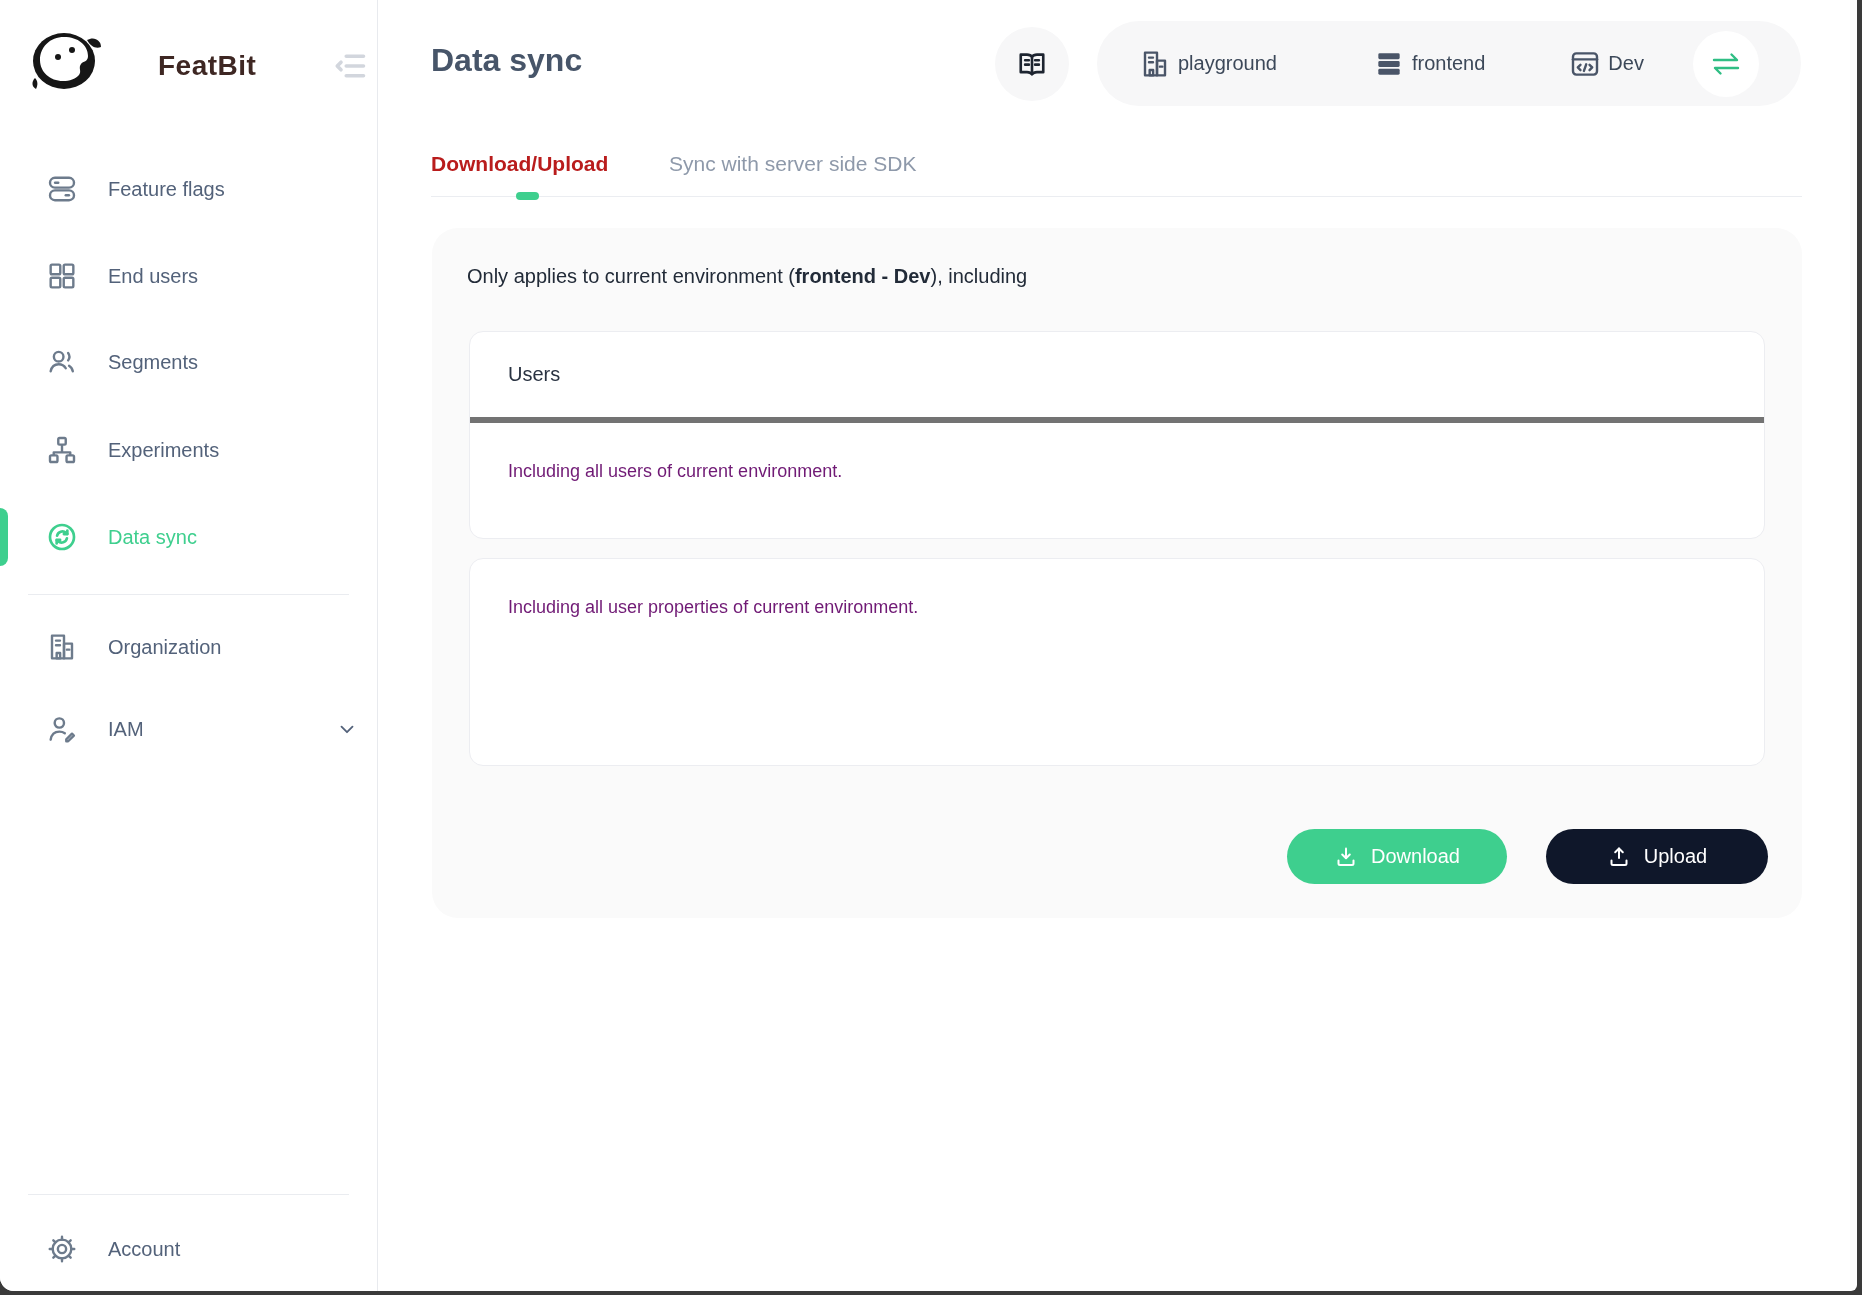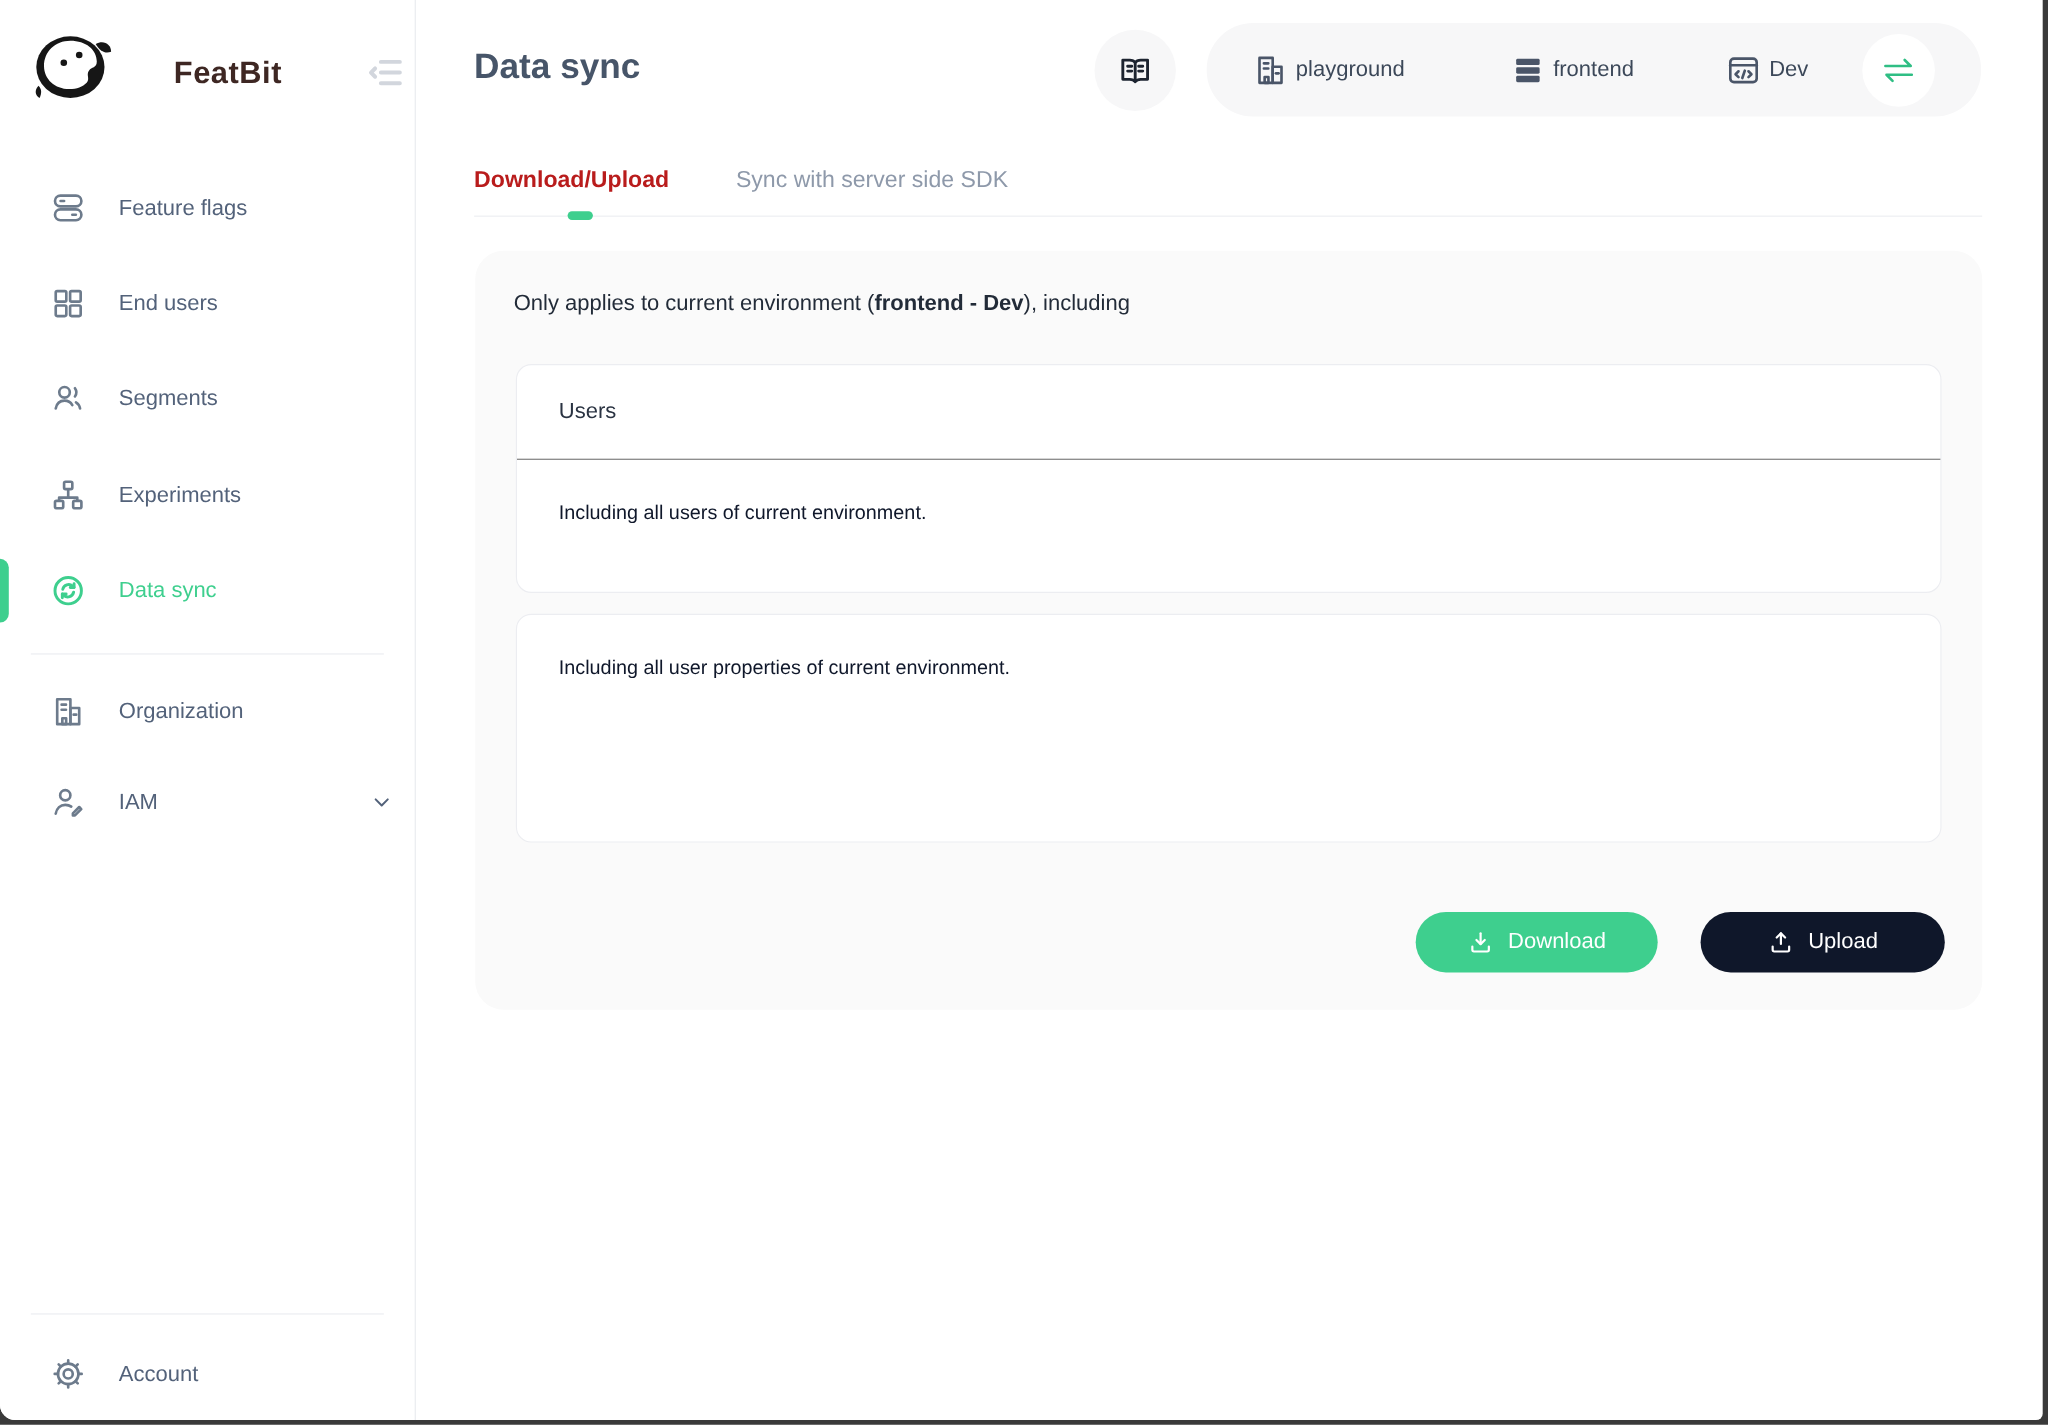--- a/index.html
+++ b/index.html
@@ -50,22 +50,22 @@
 
   
   .outer-card{position:absolute;left:432px;top:228px;width:1370px;height:690px;
     background:#fafafa;border-radius:26px;}
   .scope-note{position:absolute;left:35px;top:37px;font-size:20px;color:#222b38;text-align:right;}
   .scope-note b{font-weight:700;}
   .sec-card{position:absolute;left:37px;width:1296px;height:208px;background:#fff;
     border:1px solid #ecedf1;border-radius:14px;box-sizing:border-box;}
   .sec-users{top:103px;} .sec-props{top:330px;}
   .sec-head{height:85px;display:flex;align-items:center;padding-left:38px;
-    border-bottom:1px solid #737373;font-size:20px;color:#2a3342;}
-  .sec-body{padding:38px 0 0 38px;font-size:18px;color:#0f172a;}
+    border-bottom:6px solid #737373;font-size:20px;color:#2a3342;}
+  .sec-body{padding:38px 0 0 38px;font-size:18px;color:#701a75;}
   .btn{position:absolute;top:601px;height:55px;border:none;border-radius:28px;cursor:pointer;
     display:inline-flex;align-items:center;justify-content:center;gap:13px;
     color:#fff;font-size:20px;font-weight:500;font-family:"Liberation Sans",sans-serif;}
   .btn .bicon{width:24px;height:24px;color:#fff;}
   .btn-download{right:295px;width:220px;background:#3ECF8E;}
   .btn-upload{right:34px;width:222px;background:#0f172a;}
 </style>
 </head>
 <body>
 

